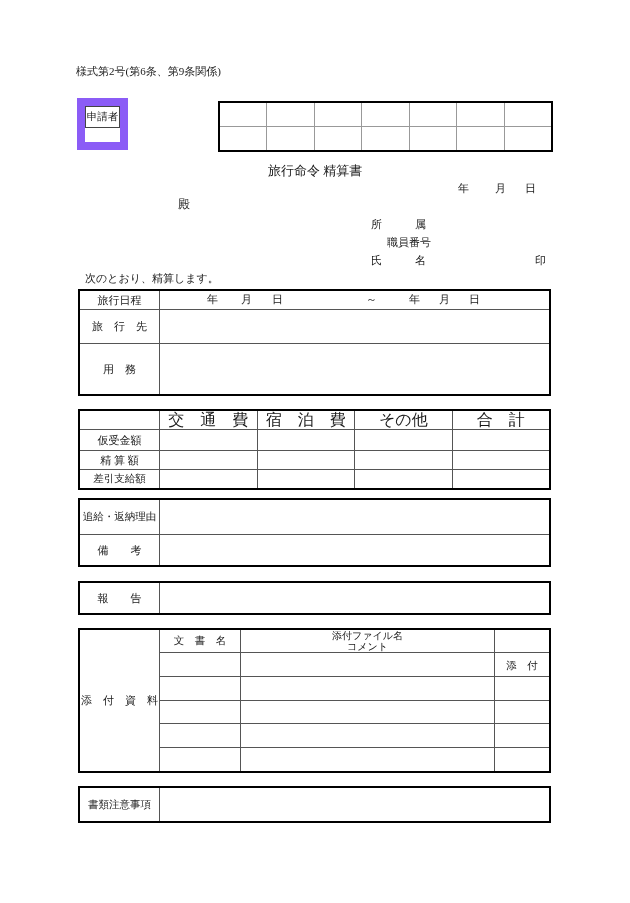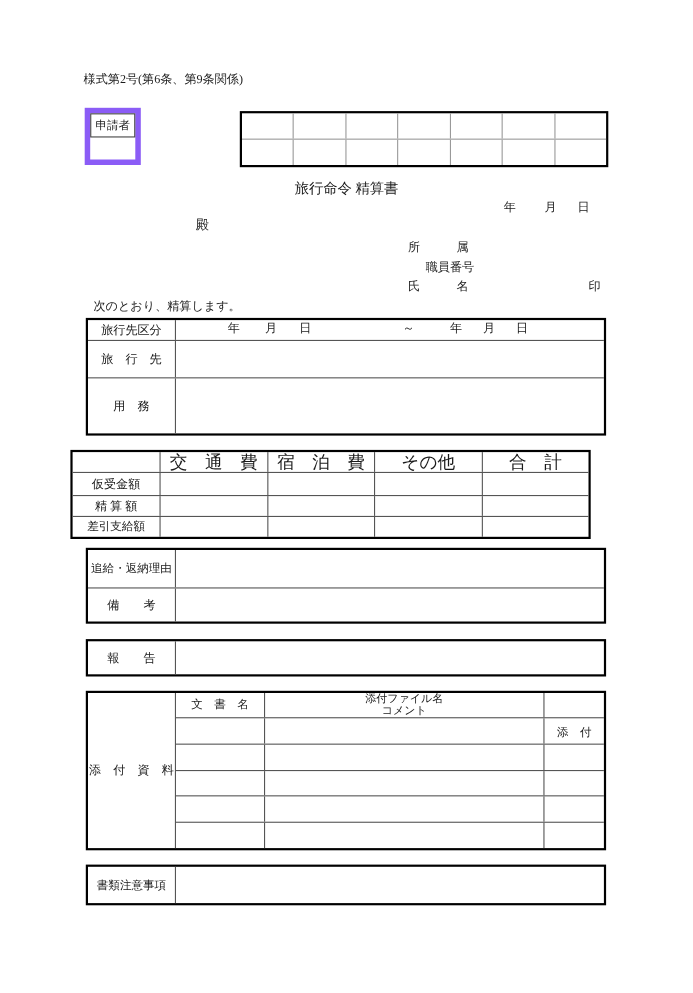--- a/index.html
+++ b/index.html
@@ -17,21 +17,21 @@
   .trow:last-child { border-bottom:none; }
   .lblcell { box-sizing:border-box; flex:0 0 80px; width:80px; border-right:1px solid #555;
              display:flex; align-items:center; justify-content:center;
              font-size:11px; white-space:nowrap; overflow:hidden; }
   .cellr { box-sizing:border-box; border-right:1px solid #555; }
   .fill { flex:1; }
   .center { display:flex; align-items:center; justify-content:center; }
 
   
   .appbox { position:absolute; left:77px; top:98px; width:51px; height:52px;
-            box-sizing:border-box; border:5px solid #8b5cf6; background:#fff; }
+            box-sizing:border-box; border:8px solid #8b5cf6; background:#fff; }
   .applabel { box-sizing:border-box; height:22px; border:1px solid #444;
               display:flex; align-items:center; justify-content:center;
               font-size:10.5px; white-space:nowrap; }
 
   
   .grid { position:absolute; left:218px; top:101px; width:335px; height:51px;
           box-sizing:border-box; border:2px solid #000; background:#fff;
           display:flex; flex-direction:column; }
   .grow { flex:1; display:flex; border-bottom:1px solid #999; }
   .grow:last-child { border-bottom:none; }
@@ -102,42 +102,42 @@
 
   <div class="abs" style="left:371px; top:217px;">所　　　属</div>
   <div class="abs" style="left:365px; top:235px;padding-left:22px;">職員番号</div>
   <div class="abs" style="left:371px; top:253px;">氏　　　名</div>
   <div class="abs" style="left:535px; top:253px;">印</div>
 
   <div class="abs" style="left:85px; top:271px;">次のとおり、精算します。</div>
 
   <div class="tbl" style="left:78px; top:289px; width:473px; height:107px;">
     <div class="trow" style="flex:0 0 19px;">
-      <div class="lblcell">旅行先区分</div>
+      <div class="lblcell">旅行日程</div>
       <div class="daterow">
         <span style="left:47px;">年</span>
         <span style="left:81px;">月</span>
         <span style="left:112px;">日</span>
         <span style="left:206px;">～</span>
         <span style="left:249px;">年</span>
         <span style="left:279px;">月</span>
         <span style="left:309px;">日</span>
       </div>
     </div>
     <div class="trow" style="flex:0 0 34px;">
       <div class="lblcell">旅　行　先</div>
       <div class="fill"></div>
     </div>
     <div class="trow" style="flex:1;">
       <div class="lblcell">用　務</div>
       <div class="fill"></div>
     </div>
   </div>
 
-  <div class="tbl" style="left:64px; top:409px; width:473px; height:81px;">
+  <div class="tbl" style="left:78px; top:409px; width:473px; height:81px;">
     <div class="trow" style="flex:0 0 19px;">
       <div class="lblcell"></div>
       <div class="cellr fill center">交　通　費</div>
       <div class="cellr fill center">宿　泊　費</div>
       <div class="cellr fill center">その他</div>
       <div class="fill center">合　計</div>
     </div>
     <div class="trow" style="flex:0 0 21px;">
       <div class="lblcell">仮受金額</div>
       <div class="cellr fill"></div>

